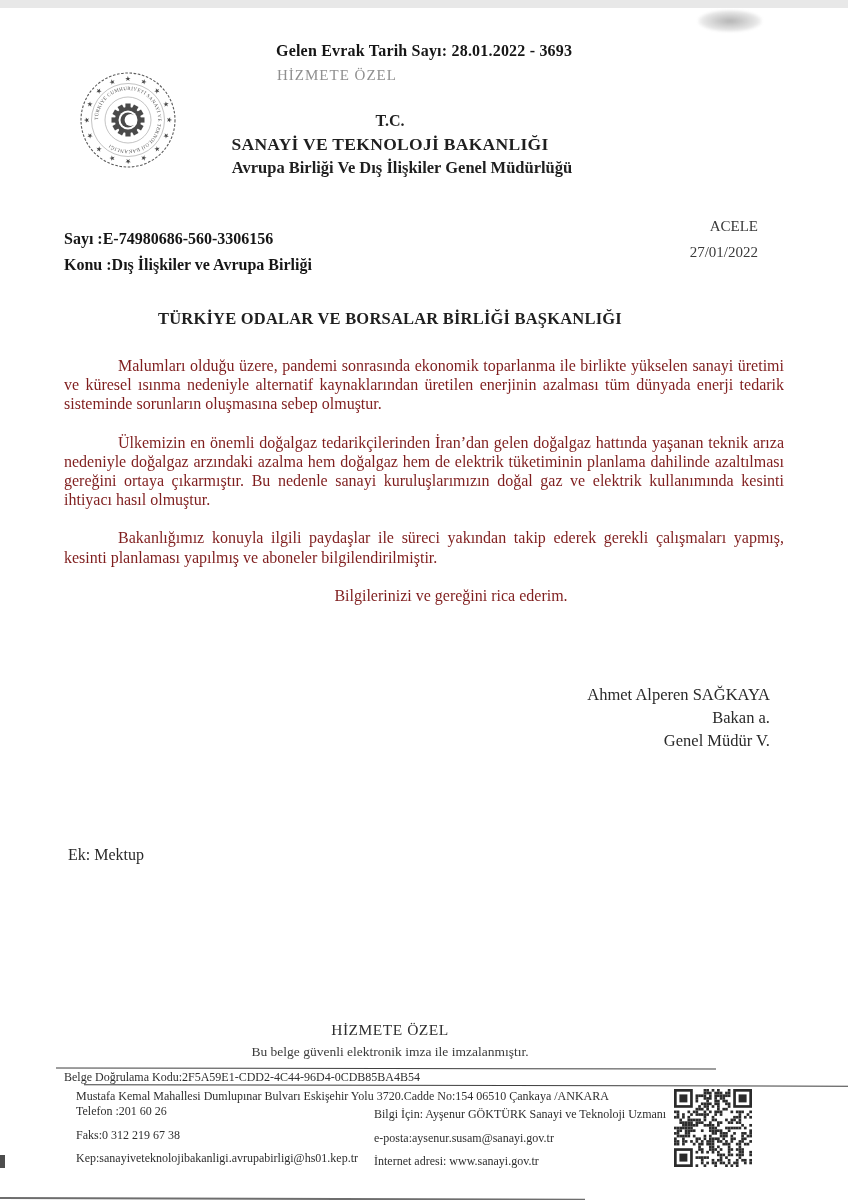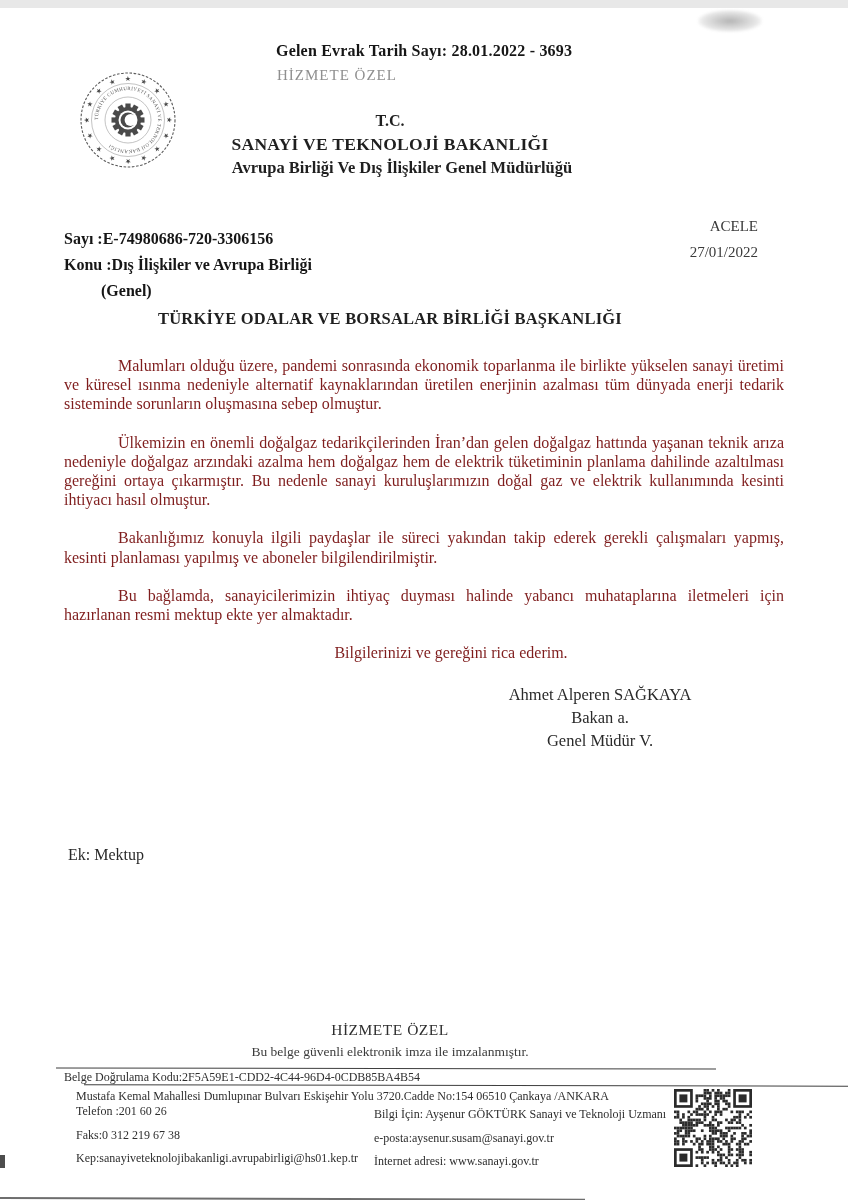--- a/index.html
+++ b/index.html
@@ -23,21 +23,21 @@
   .directorate{top:150px;font-weight:700;font-size:16.5px;padding-left:12px;}
   
   .meta-right{right:90px;top:205px;text-align:right;font-size:15px;color:#3a3a3a;line-height:26px;}
   .refs{left:64px;top:218px;font-weight:700;font-size:16px;line-height:26px;color:#161616;}
   .refs .indent{padding-left:37px;}
   .recipient{top:301px;font-weight:700;font-size:16.5px;letter-spacing:.2px;}
   
   .body-text{left:64px;top:348px;width:720px;font-size:16px;line-height:19.2px;color:#7f1d1d;}
   .body-text p{margin:0 0 19px 0;text-indent:54px;text-align:justify;}
   .body-text p.no-justify{text-align:center;}
-  .signature{left:430px;top:675px;width:340px;text-align:center;font-size:16.5px;line-height:23px;color:#2a2a2a;}
+  .signature{left:430px;top:675px;width:340px;text-align:right;font-size:16.5px;line-height:23px;color:#2a2a2a;}
   .attachment{left:68px;top:838px;font-size:16px;color:#2a2a2a;}
   
   .f-class{top:1013px;font-size:15.5px;letter-spacing:.5px;color:#2e2e2e;}
   .f-esign{top:1036px;font-size:13.5px;color:#3a3a3a;}
   .rule{height:0;border-top:1.4px solid #3f3f3f;}
   .rule1{left:56px;top:1060px;width:660px;transform:rotate(.08deg);}
   .rule2{left:84px;top:1077px;width:764px;transform:rotate(.12deg);}
   .f-small{font-size:12px;color:#2e2e2e;}
   .f-code{left:64px;top:1062px;}
   .f-addr-verif{left:435px;top:1063px;}
@@ -121,32 +121,30 @@
   <div class="abs center-line tc">T.C.</div>
   <div class="abs center-line ministry">SANAYİ VE TEKNOLOJİ BAKANLIĞI</div>
   <div class="abs center-line directorate">Avrupa Birliği Ve Dış İlişkiler Genel Müdürlüğü</div>
 
   <div class="abs meta-right">
     <div>ACELE</div>
     <div>27/01/2022</div>
   </div>
 
   <div class="abs refs">
-    <div>Sayı  :E-74980686-720-3306156</div>
+    <div>Sayı  :E-74980686-560-3306156</div>
     <div>Konu :Dış İlişkiler ve Avrupa Birliği</div>
-    <div class="indent">(Genel)</div>
   </div>
 
   <div class="abs center-line recipient">TÜRKİYE ODALAR VE BORSALAR BİRLİĞİ BAŞKANLIĞI</div>
 
   <div class="abs body-text">
     <p>Malumları olduğu üzere, pandemi sonrasında ekonomik toparlanma ile birlikte yükselen sanayi üretimi ve küresel ısınma nedeniyle alternatif kaynaklarından üretilen enerjinin azalması tüm dünyada enerji tedarik sisteminde sorunların oluşmasına sebep olmuştur.</p>
     <p>Ülkemizin en önemli doğalgaz tedarikçilerinden İran’dan gelen doğalgaz hattında yaşanan teknik arıza nedeniyle doğalgaz arzındaki azalma hem doğalgaz hem de elektrik tüketiminin planlama dahilinde azaltılması gereğini ortaya çıkarmıştır. Bu nedenle sanayi kuruluşlarımızın doğal gaz ve elektrik kullanımında kesinti ihtiyacı hasıl olmuştur.</p>
     <p>Bakanlığımız konuyla ilgili paydaşlar ile süreci yakından takip ederek gerekli çalışmaları yapmış, kesinti planlaması yapılmış ve aboneler bilgilendirilmiştir.</p>
-    <p>Bu bağlamda, sanayicilerimizin ihtiyaç duyması halinde yabancı muhataplarına iletmeleri için hazırlanan resmi mektup ekte yer almaktadır.</p>
     <p class="no-justify">Bilgilerinizi ve gereğini rica ederim.</p>
   </div>
 
   <div class="abs signature">
     <div>Ahmet Alperen SAĞKAYA</div>
     <div>Bakan a.</div>
     <div>Genel Müdür V.</div>
   </div>
 
   <div class="abs attachment">Ek: Mektup</div>

